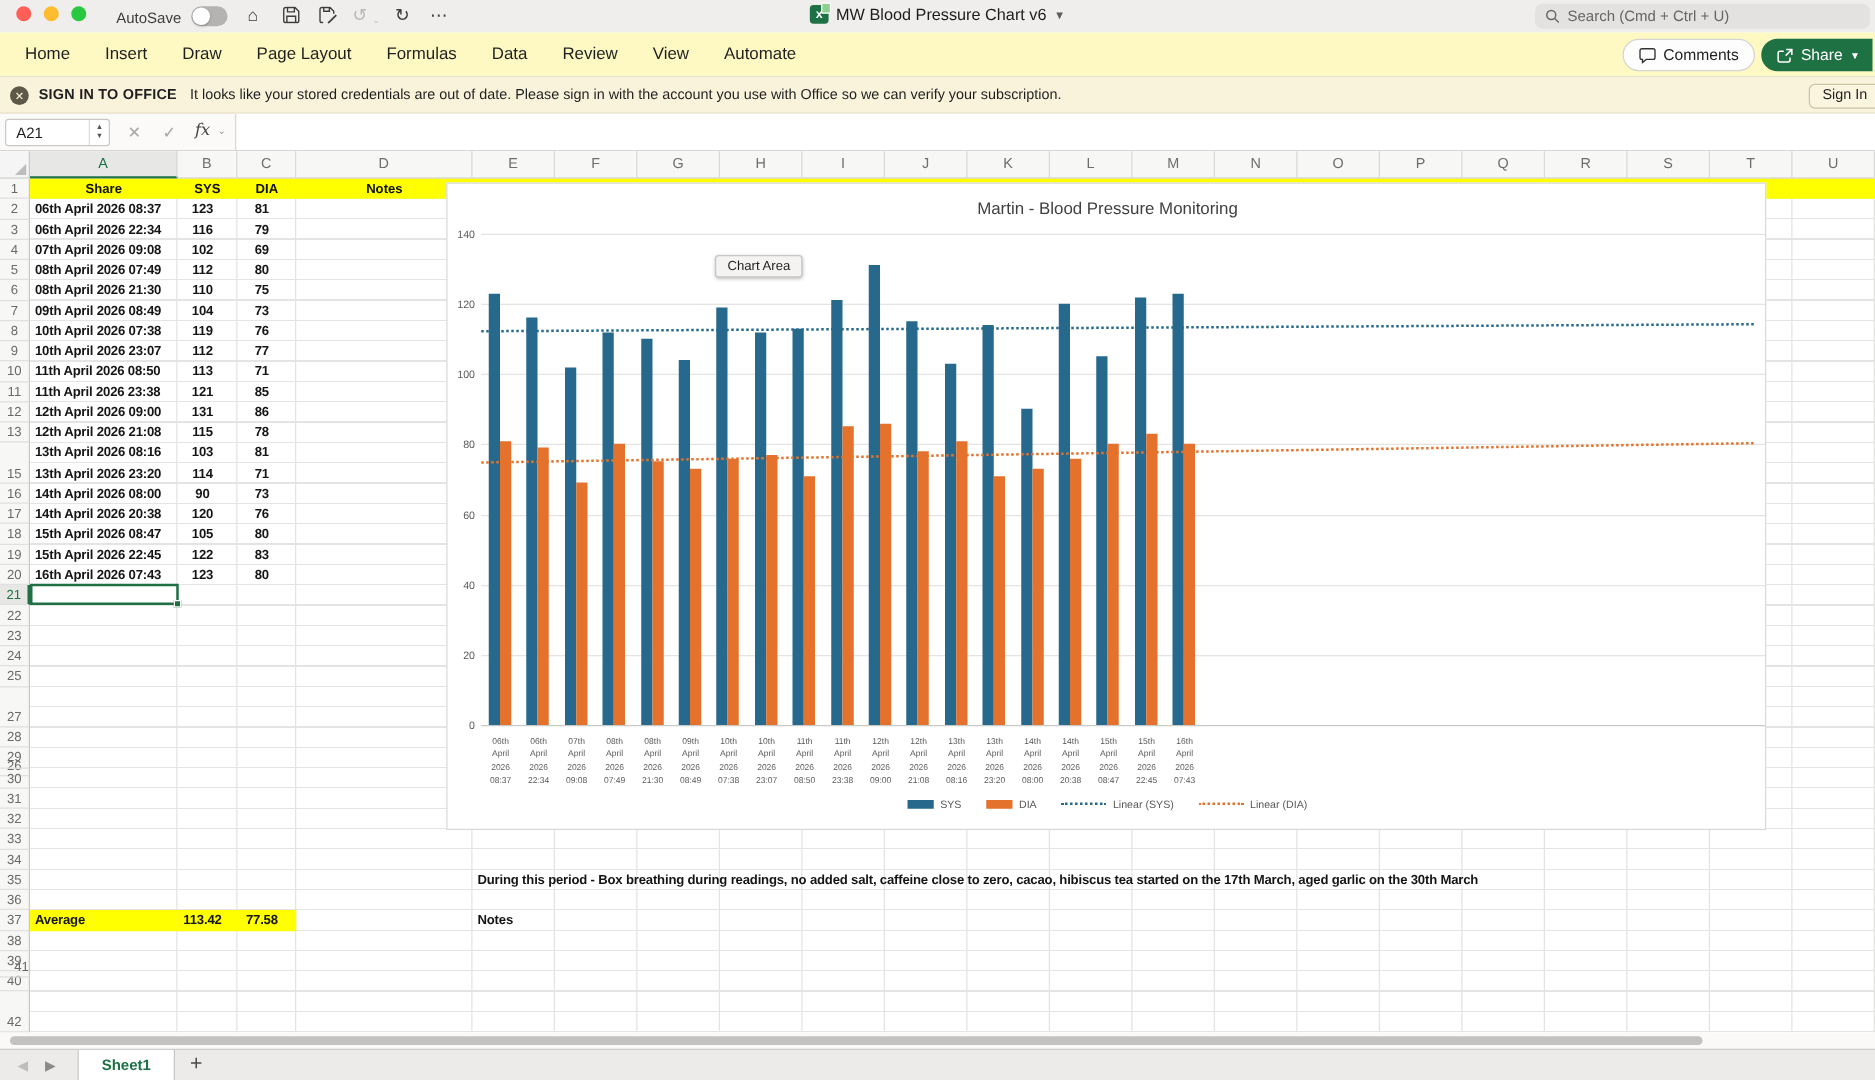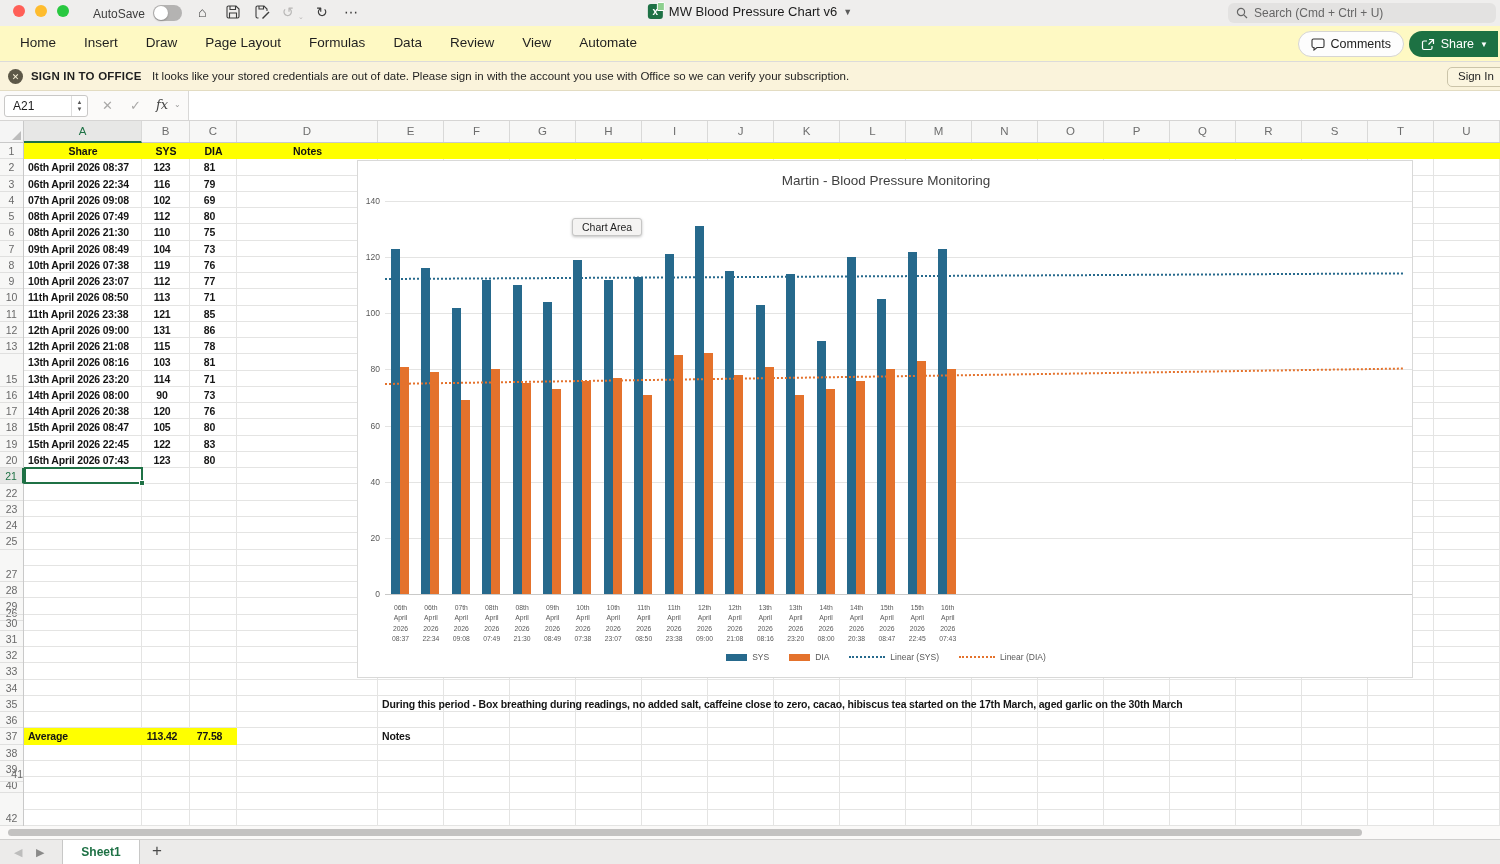--- a/index.html
+++ b/index.html
@@ -344,21 +344,21 @@
         <div class="v-line" style="left: 947px;"></div>
         <div class="v-line" style="left: 1013px;"></div>
         <div class="v-line" style="left: 1079px;"></div>
         <div class="v-line" style="left: 1145px;"></div>
         <div class="v-line" style="left: 1211px;"></div>
         <div class="v-line" style="left: 1277px;"></div>
         <div class="v-line" style="left: 1343px;"></div>
         <div class="v-line" style="left: 1409px;"></div>
         <div class="v-line" style="left: 1475px;"></div>
       </div>
-    <div id="chart" style="left:357px;top:39px">
+    <div id="chart" style="left:357px;top:25px">
       <div id="chart-title">Martin - Blood Pressure Monitoring</div>
       <div id="chart-plot"></div>
       <div id="chart-tooltip">Chart Area</div>
       <div id="legend">
           <div class="leg-item">
             <div class="leg-swatch" style="background: rgb(38, 105, 140);"></div>
             <div>SYS</div>
           </div>
           <div class="leg-item">
             <div class="leg-swatch" style="background: rgb(228, 114, 44);"></div>

